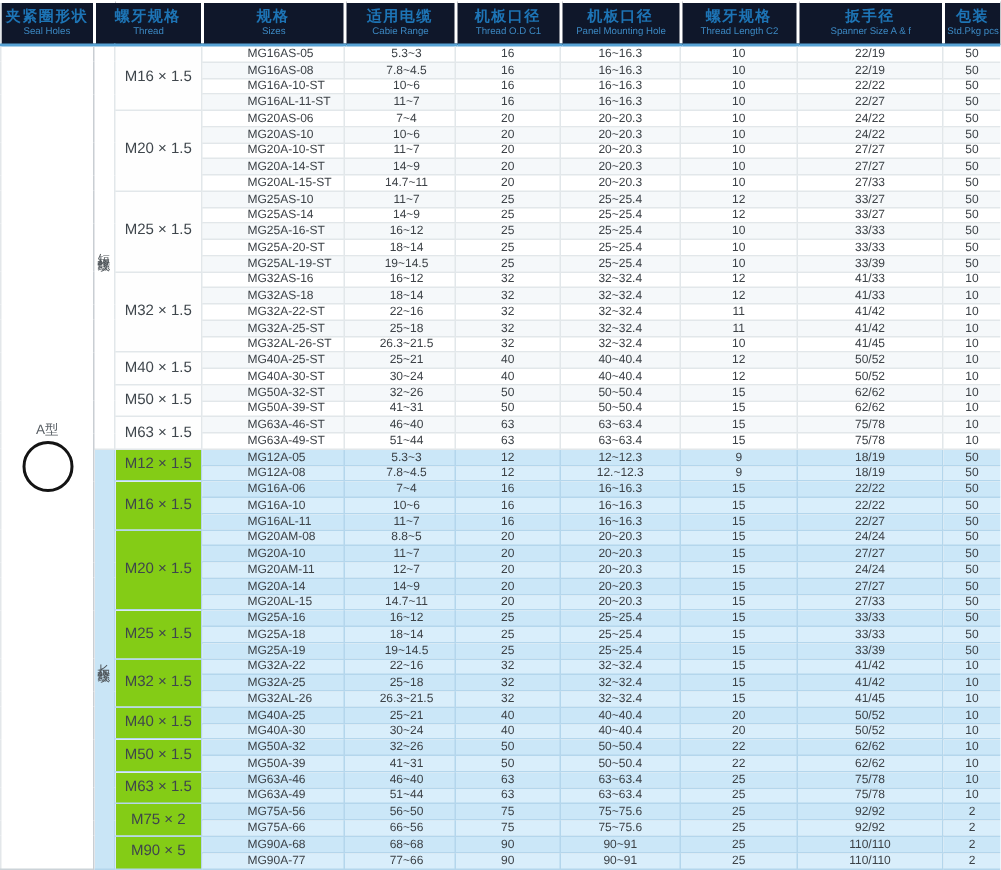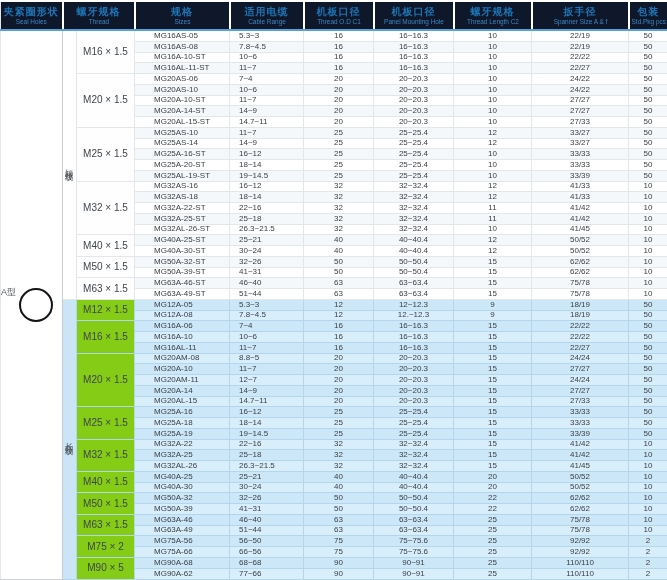--- a/index.html
+++ b/index.html
@@ -13,32 +13,32 @@
   th:first-child{border-left:none;}
   th .zh{display:block;font-size:10px;font-weight:700;color:#1d74b5;line-height:12px;letter-spacing:1px;}
   th .en{display:block;font-size:7px;font-weight:400;color:#3c88c2;line-height:8px;transform:scale(.92);white-space:nowrap;}
   td{font-size:8px;color:#3c4146;text-align:center;vertical-align:middle;
      padding:0;line-height:1;border:1px solid #e2e7ea;overflow:hidden;white-space:nowrap;}
   tr.white{background:#ffffff;}
   tr.white.alt{background:#f5f8fa;}
   tr.blue{background:#cbe7f8;}
   tr.blue.alt{background:#d9eefb;}
   tr.blue td{border-color:#b4d6ec;}
-  td.size{text-align:left;padding-left:19px;}
-  td.cable{text-align:left;padding-left:9px;margin-top:40px;}
+  td.size{text-align:left;padding-left:30px;}
+  td.cable{text-align:center;padding-left:9px;margin-top:40px;}
   td.spec-cell{font-size:10px;color:#3f464c;}
   td.spec-white{background:#fefefe;border-color:#e2e7ea;}
   td.spec-blue{background:#84cc16;border-color:#b4d6ec;}
   td.band{padding:0;}
   td.band-white{background:#ffffff;border-color:#e2e7ea;}
   td.band-blue{background:#c9e5f6;border-color:#b4d6ec;}
   .band-text{writing-mode:vertical-rl;text-orientation:upright;margin:0 auto;
              font-size:8.5px;color:#4c5257;letter-spacing:2px;}
   td.seal{background:#ffffff;border:none;border-right:1px solid #c9ced3;}
-  .seal-inner{display:flex;flex-direction:row;gap:3px;}
+  .seal-inner{display:flex;flex-direction:column;align-items:center;gap:3px;}
   .seal-label{font-size:9px;color:#5a6066;}
   .seal-circle{width:30px;height:30px;border:2.5px solid #141414;border-radius:50%;background:#fff;}
 </style>
 </head>
 <body>
 
 <div class="sheet">
   <table class="spec">
     <colgroup>
       <col style="width:62px">
@@ -566,21 +566,21 @@
           <td rowspan="2" class="spec-cell spec-blue">M90 × 5</td>
           <td class="size">MG90A-68</td>
           <td class="cable">68~68</td>
           <td class="od">90</td>
           <td class="hole">90~91</td>
           <td class="len">25</td>
           <td class="spanner">110/110</td>
           <td class="pkg">2</td>
         </tr>
         <tr class="blue alt">
-          <td class="size">MG90A-62</td>
+          <td class="size">MG90A-77</td>
           <td class="cable">77~66</td>
           <td class="od">90</td>
           <td class="hole">90~91</td>
           <td class="len">25</td>
           <td class="spanner">110/110</td>
           <td class="pkg">2</td>
         </tr>
       </tbody>
   </table>
 </div>

